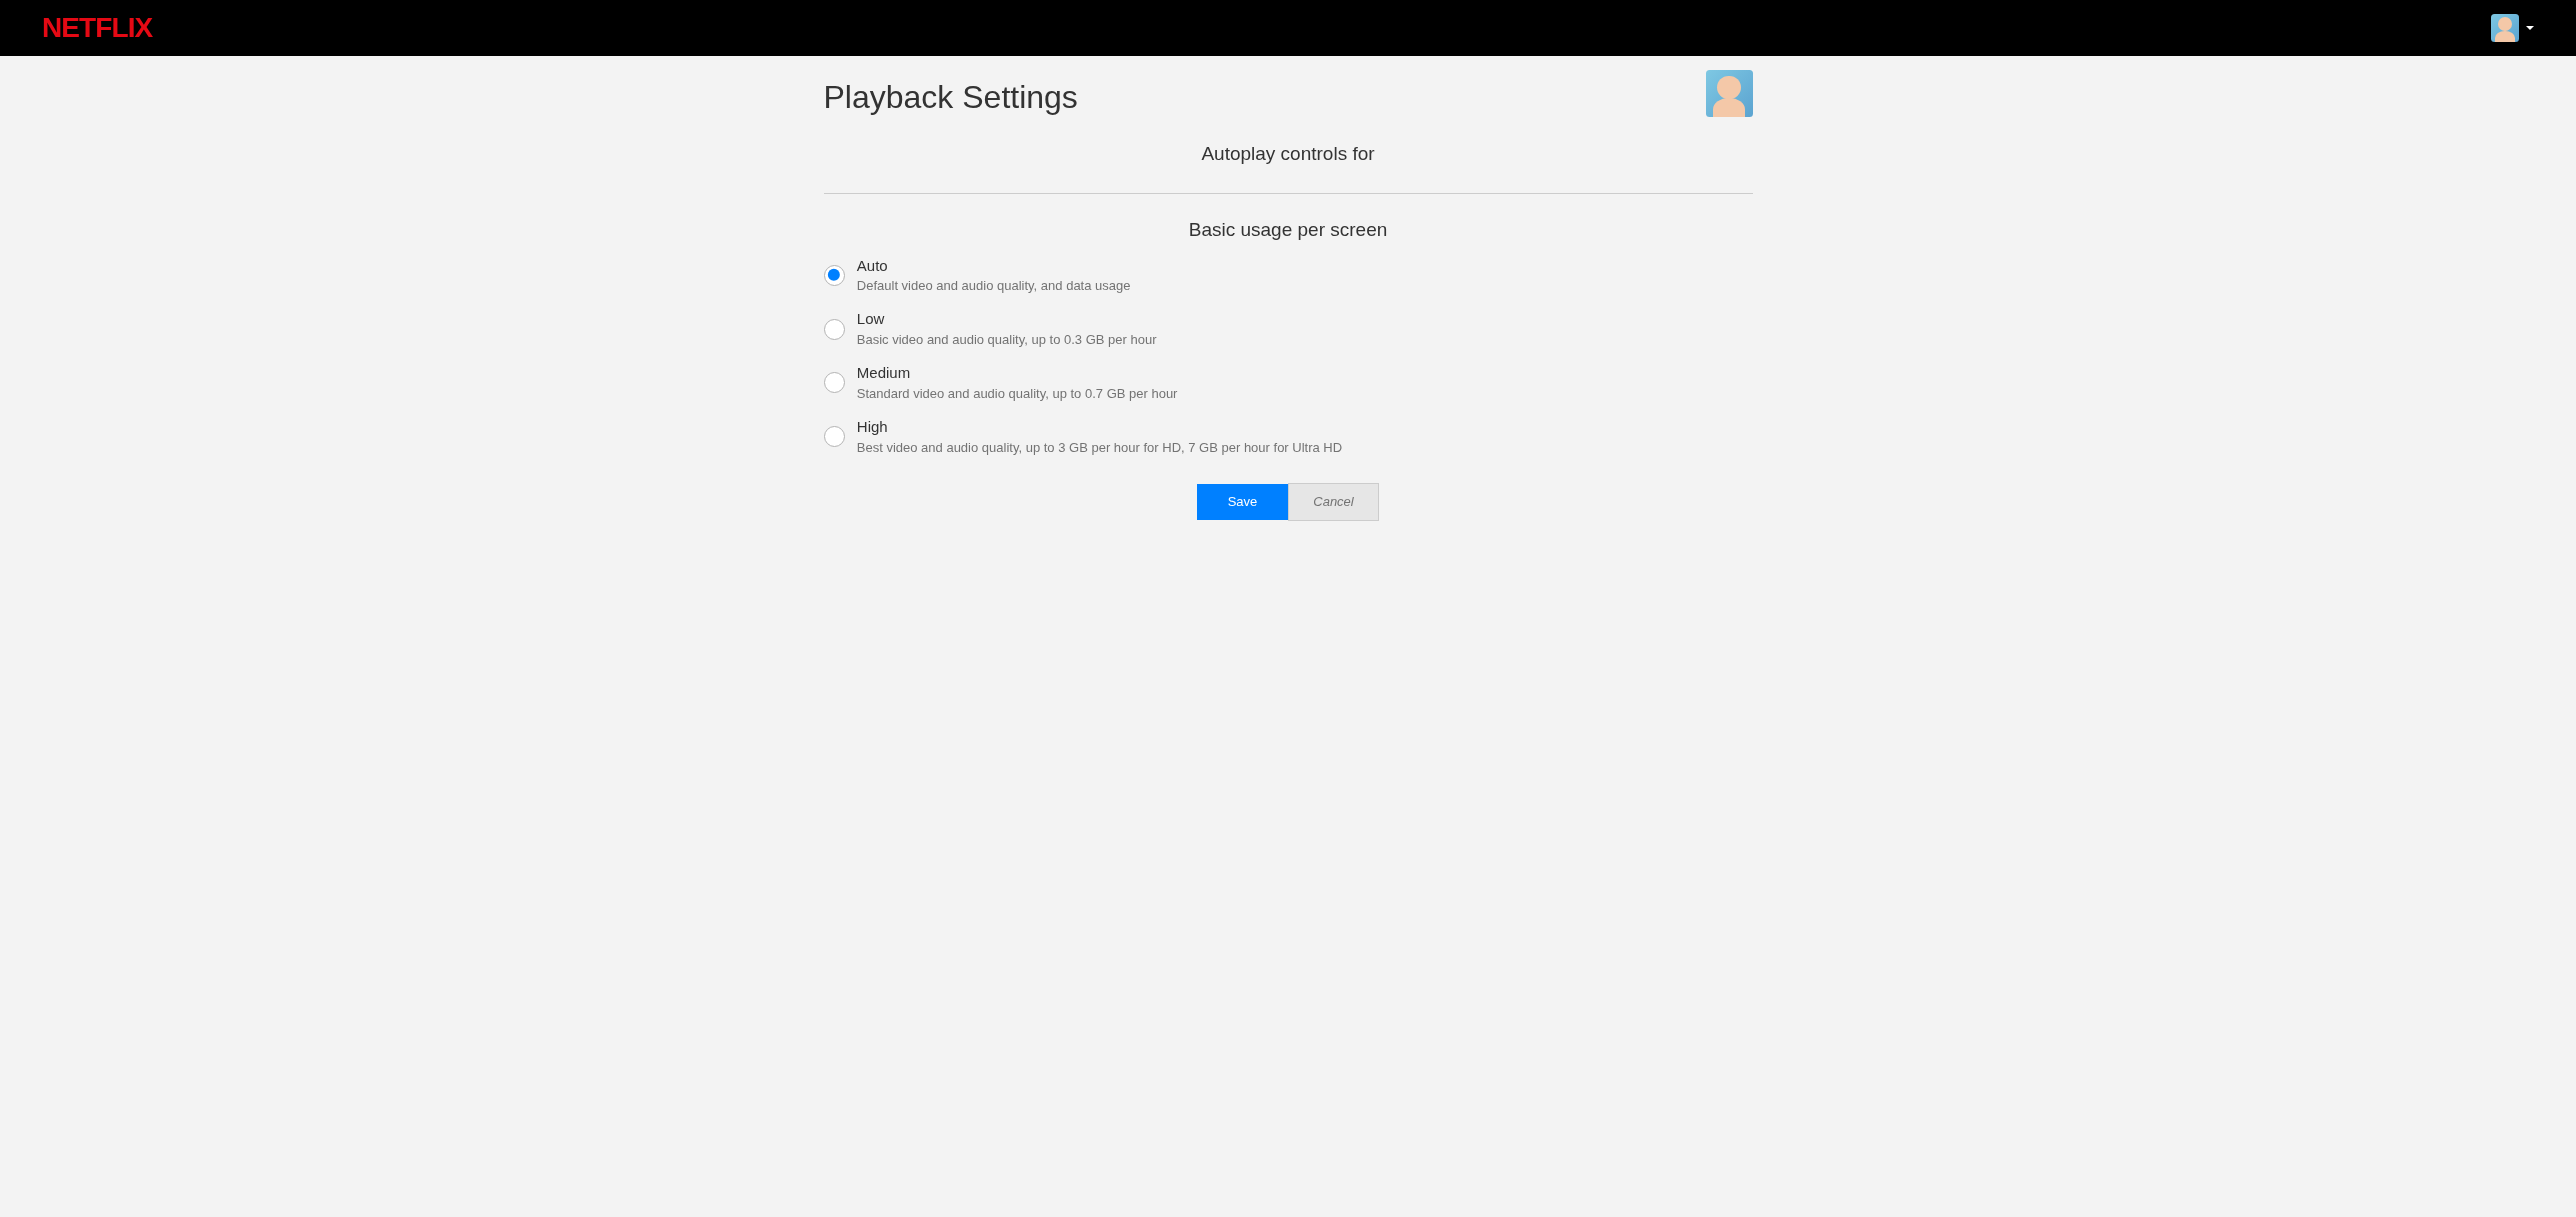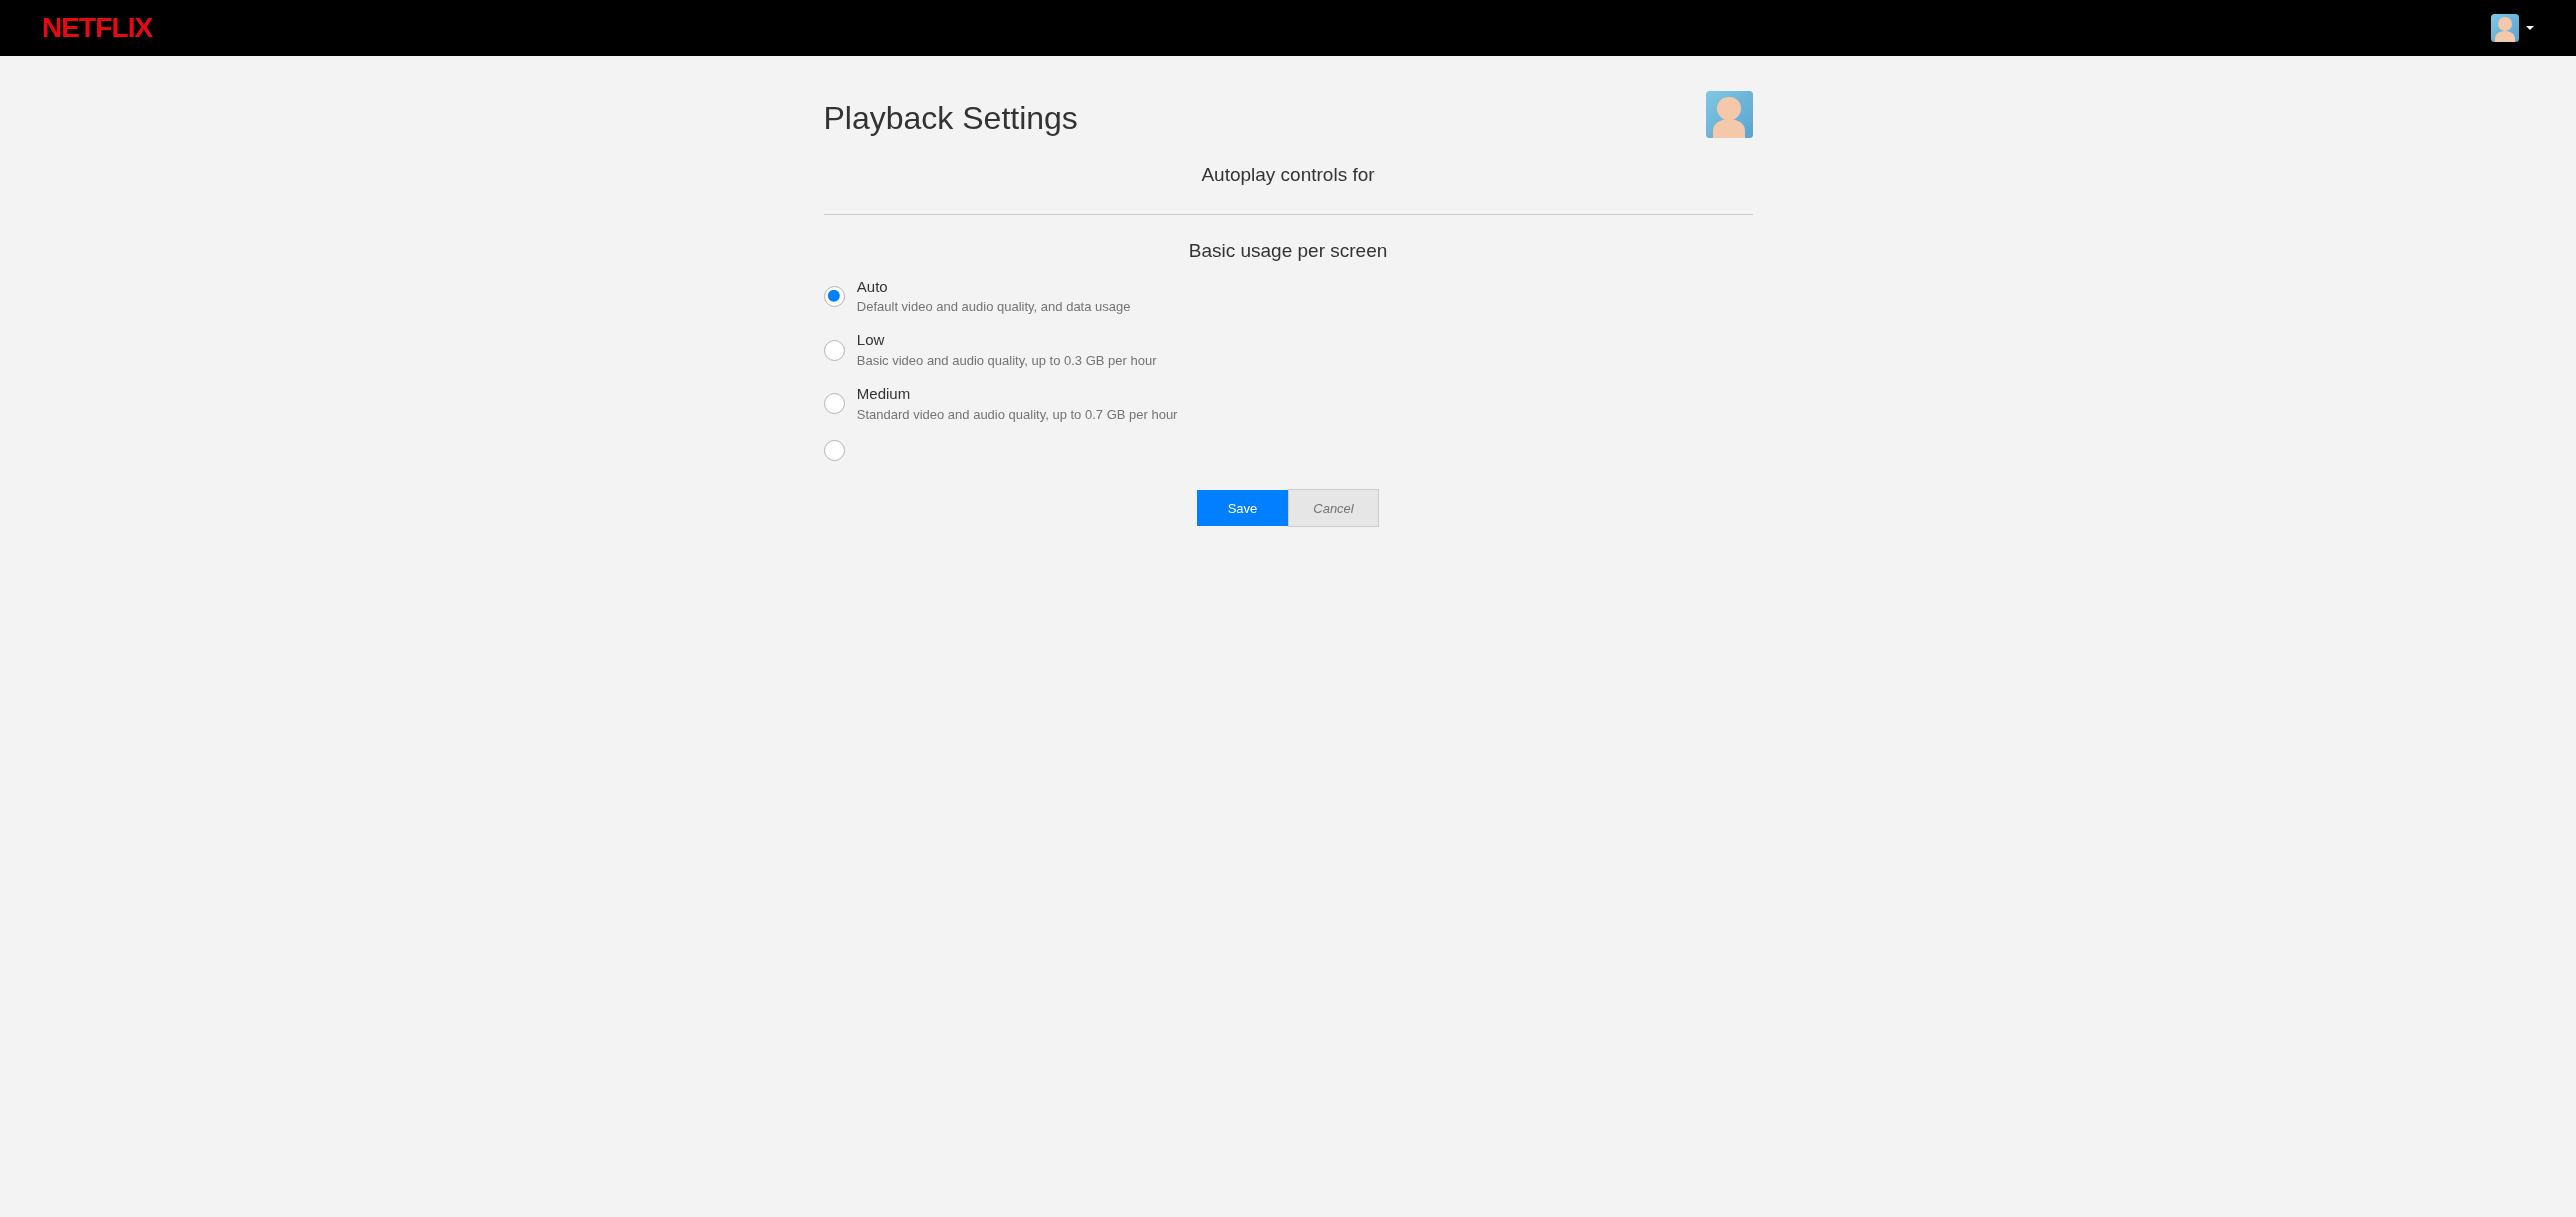--- a/index.html
+++ b/index.html
@@ -66,21 +66,21 @@
     .caret-down {
       width: 0;
       height: 0;
       border-left: 4.4px solid transparent;
       border-right: 4.4px solid transparent;
       border-top: 4.4px solid #fff;
     }
     .container {
       max-width: 957px;
       margin: 0 auto;
-      padding: 35px 14px 53px;
+      padding: 14px 14px 53px;
     }
     .title-row {
       display: flex;
       justify-content: space-between;
       align-items: flex-start;
       margin-bottom: 26px;
     }
     .page-title {
       font-size: 32px;
       font-weight: 400;
@@ -240,20 +240,24 @@
   <div class="radio-row">
     <div class="radio"></div>
     <div class="radio-content">
       <span class="radio-label">Medium</span>
       <span class="radio-desc">Standard video and audio quality, up to 0.7 GB per hour</span>
     </div>
   </div>
 
   <div class="radio-row">
     <div class="radio"></div>
+    <div class="radio-content">
+      <span class="radio-label">High</span>
+      <span class="radio-desc">Best video and audio quality, up to 3 GB per hour for HD, 7 GB per hour for Ultra HD</span>
+    </div>
   </div>
 
   <div class="button-row">
     <button class="btn btn-primary">Save</button>
     <button class="btn btn-secondary">Cancel</button>
   </div>
 </div>
 
 
 </body></html>

